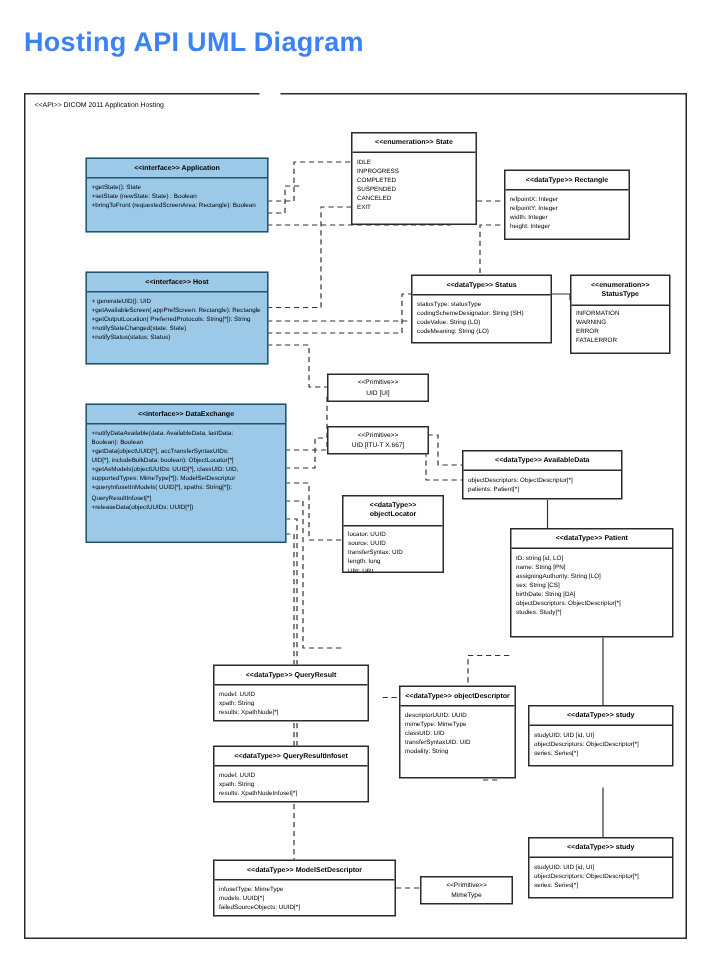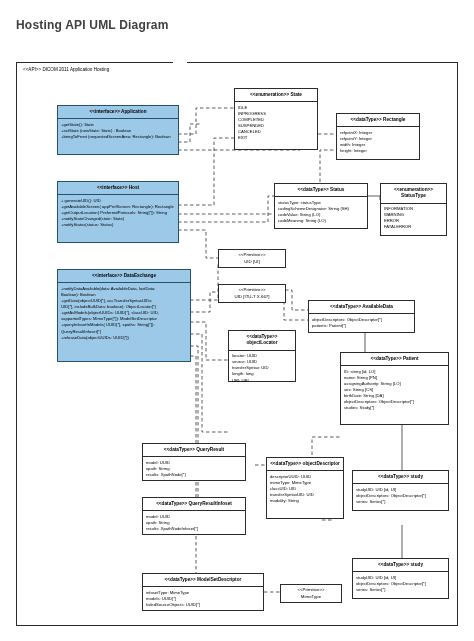--- a/index.html
+++ b/index.html
@@ -1,20 +1,20 @@
 <!DOCTYPE html>
 <html><head>
 <meta charset="utf-8">
 <style>
   html,body{margin:0;padding:0;background:#ffffff;}
   body{width:474px;height:641px;position:relative;
        font-family:"Liberation Sans","DejaVu Sans",sans-serif;
        color:#000;overflow:hidden;}
-  #page-title{position:absolute;left:16px;top:18px;font-size:12px;font-weight:700;
-              letter-spacing:.2px;color:#404040;}
+  #page-title{position:absolute;left:16px;top:18px;font-size:18px;font-weight:700;
+              letter-spacing:.2px;color:#3b82f6;}
   #package{position:absolute;left:16px;top:62px;width:440px;height:562px;
            border:1px solid #2b2b2b;background:#fff;}
   #pkg-tab{position:absolute;left:16px;top:62px;width:160px;height:20px;
            border:1px solid #2b2b2b;border-bottom:none;background:#fff;
            box-sizing:border-box;}
   #pkg-tab .tab-cut{position:absolute;right:-12px;top:-1px;width:14px;height:21px;
            overflow:hidden;}
   #pkg-tab .tab-cut:before{content:"";position:absolute;left:-1px;top:0;width:20px;
            height:20px;border-left:1px solid #2b2b2b;background:#fff;
            transform:skewX(-28deg);transform-origin:top left;}

